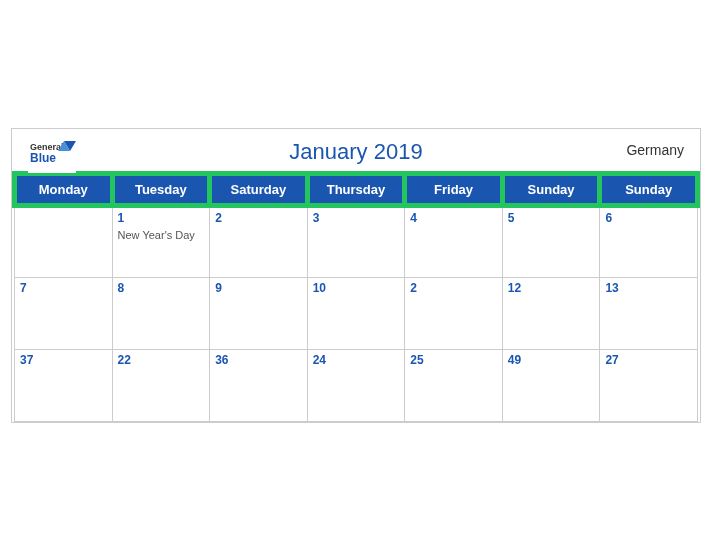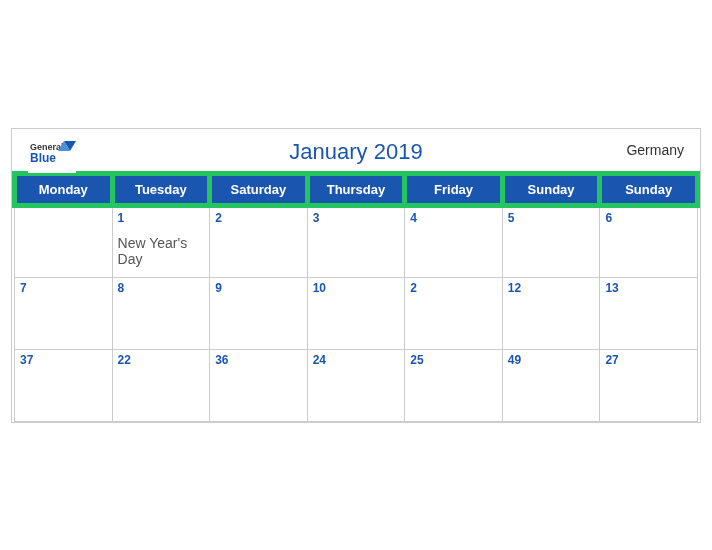--- a/index.html
+++ b/index.html
@@ -66,24 +66,24 @@
       padding: 3px 5px;
       background: #fff;
     }
     .day-number {
       font-size: 12px;
       color: #1a56b0;
       font-weight: bold;
       display: block;
     }
     .holiday-label {
-      font-size: 14px;
+      font-size: 11px;
       color: #555;
       display: block;
-      margin-top: 10px;
+      margin-top: 4px;
       line-height: 1.2;
     }
   </style>
 </head>
 <body>
 
 <div class="calendar-wrapper">
   <div class="calendar-header">
     <div class="logo">
       <svg width="48" height="36" viewBox="0 0 48 36">

